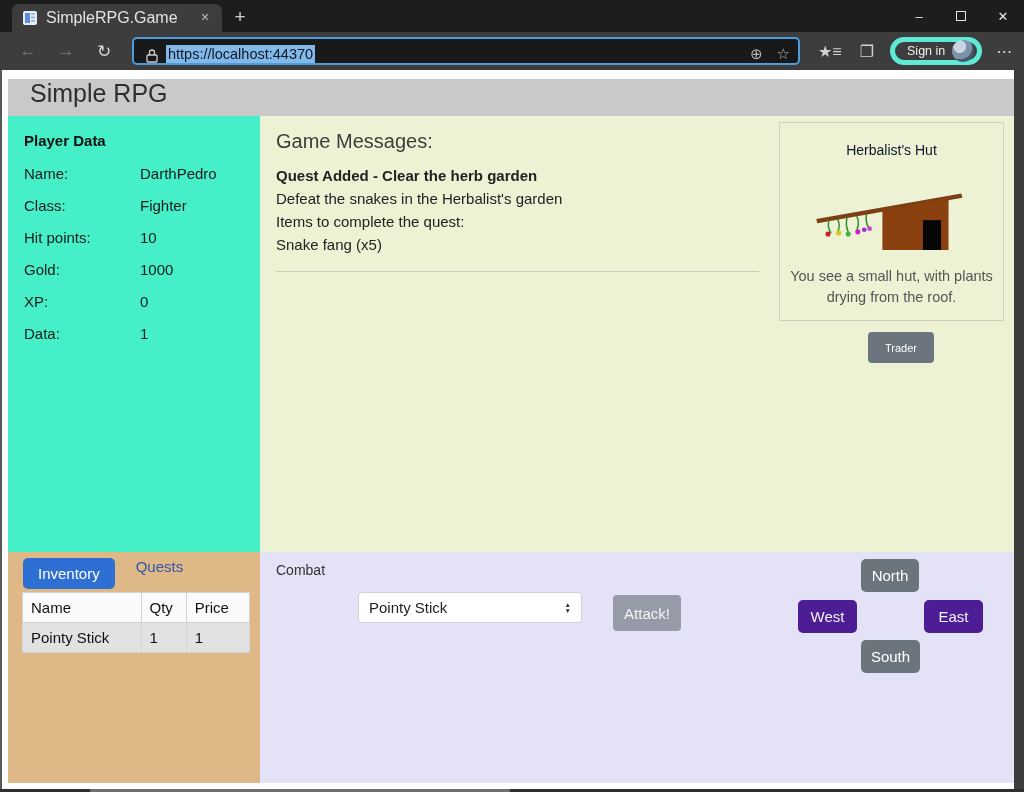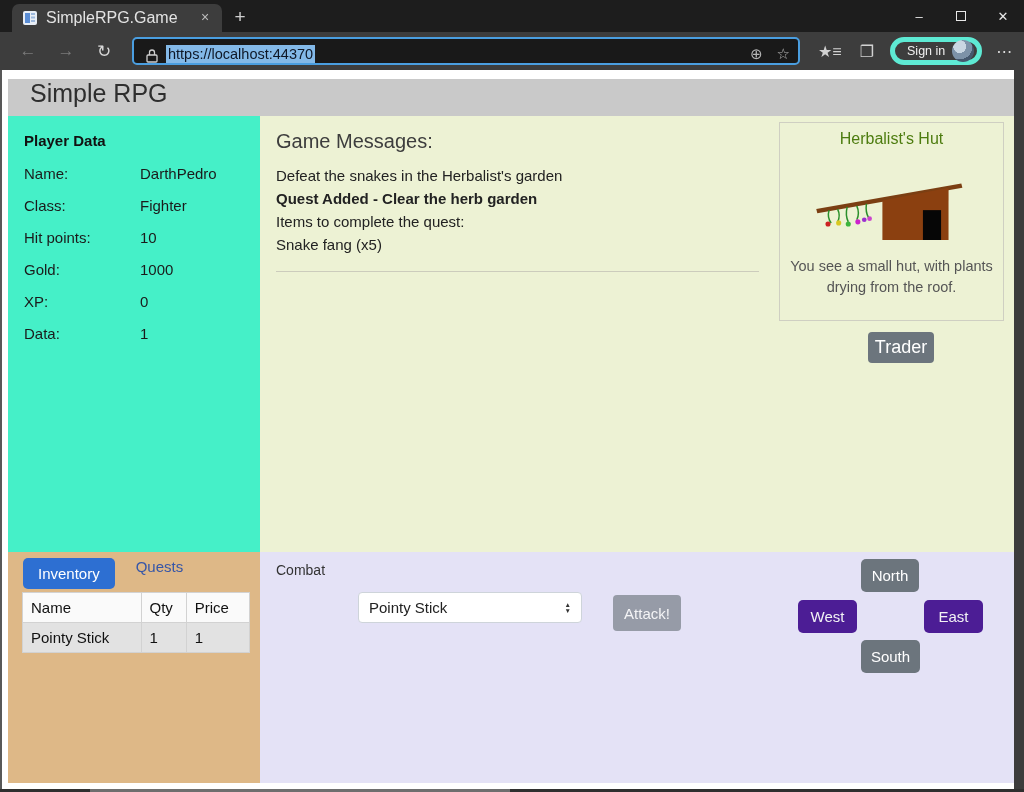--- a/index.html
+++ b/index.html
@@ -58,25 +58,25 @@
   .player-label { width:116px; }
 
   .messages-area { flex:1; background:#edf2d4; position:relative; padding:14px 16px; }
   .messages-heading { font-size:20px; color:#3d3d3d; margin-bottom:14px; }
   .msg-line { font-size:15px; color:#222; margin-bottom:6px; width:490px; }
   .msg-line.bold { font-weight:bold; }
   .msg-hr { width:483px; border:none; border-top:1px solid #ccccbc; margin-top:18px; }
 
   .hut-card { position:absolute; top:6px; right:10px; width:225px; height:199px; border:1px solid #cfcfc2;
               text-align:center; padding:7px 6px; }
-  .hut-title { font-size:16px; color:#4d7c0f; }
+  .hut-title { font-size:14px; color:#0f172a;margin-top:12px; }
   .hut-img { margin:16px auto 4px; display:block; }
   .hut-caption { font-size:14.5px; color:#555; line-height:1.45; }
   .trader-btn { position:absolute; top:216px; right:80px; width:66px; height:31px; background:#6c757d;
-                color:#fff; font-size:18px; border:none; border-radius:4px;
+                color:#fff; font-size:11px; border:none; border-radius:4px;
                 font-family:"Liberation Sans", sans-serif; }
 
   .bottom-row { display:flex; height:231px; }
   .inv-panel { width:252px; background:#deb887; position:relative; }
   .tab-bar { position:absolute; left:15px; top:6px; display:flex; align-items:flex-start; }
   .inv-tab-active { background:#2d6fd2; color:#fff; font-size:15px; padding:7px 15px; border-radius:5px; }
   .inv-tab-link { color:#3656a8; font-size:15px; margin-left:21px; }
   .inv-table { position:absolute; left:14px; top:40px; width:228px; border-collapse:collapse; font-size:15px; }
   .inv-table th { background:#fafafa; font-weight:normal; text-align:left; padding:6px 8px; border:1px solid #d2d2d2; color:#111; }
   .inv-table td { background:#e2e2e2; text-align:left; padding:6px 8px; border:1px solid #d2d2d2; color:#111; }
@@ -181,22 +181,22 @@
             <span>0</span>
           </div>
           <div class="player-row">
             <span class="player-label">Data:</span>
             <span>1</span>
           </div>
         </aside>
 
         <section class="messages-area">
           <div class="messages-heading">Game Messages:</div>
+          <p class="msg-line bold">Quest Added - Clear the herb garden</p>
           <p class="msg-line">Defeat the snakes in the Herbalist's garden</p>
-          <p class="msg-line bold">Quest Added - Clear the herb garden</p>
           <p class="msg-line">Items to complete the quest:</p>
           <p class="msg-line">Snake fang (x5)</p>
           <hr class="msg-hr">
 
           <div class="hut-card">
             <div class="hut-title">Herbalist's Hut</div>
             <svg class="hut-img" width="160" height="88" viewBox="0 0 150 80">
               <polygon points="4,41 140,17 141,21 5,45" fill="#7b3f13"></polygon>
               <polygon points="66,33 128,21 128,70 66,70" fill="#8b4010"></polygon>
               <rect x="104" y="42" width="17" height="28" fill="#060606"></rect>

